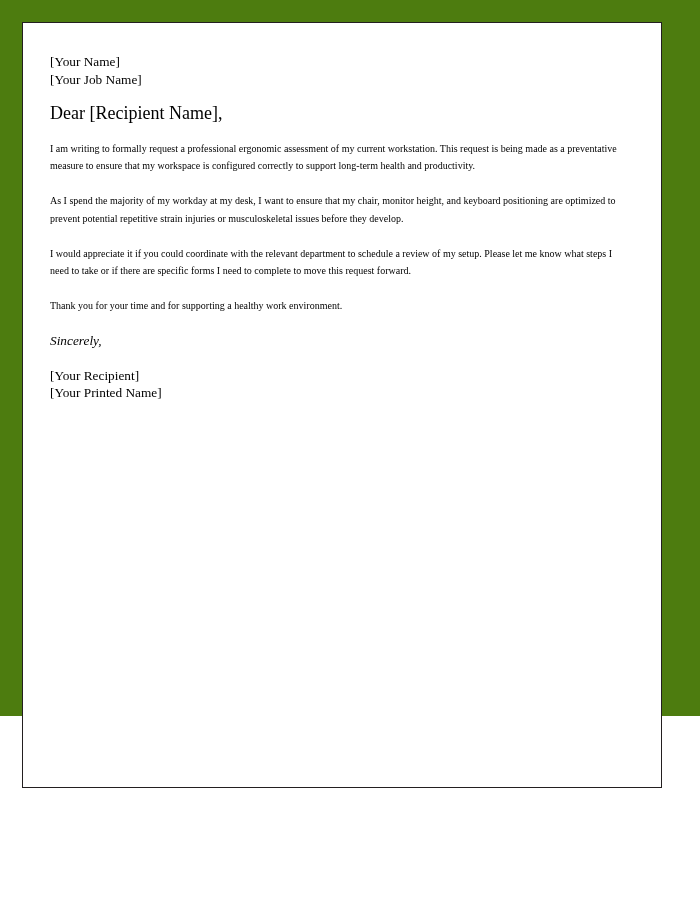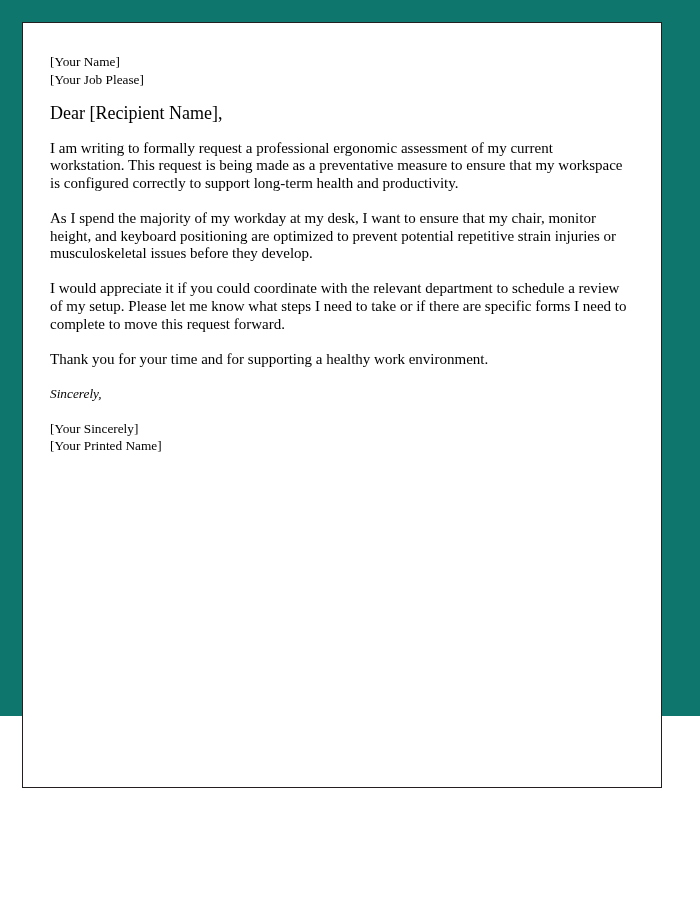--- a/index.html
+++ b/index.html
@@ -10,21 +10,21 @@
     height: 900px;
   }
   body {
     font-family: "Liberation Serif", serif;
     color: #000000;
   }
   .page {
     position: relative;
     width: 700px;
     height: 716px;
-    background: #0f766e;
+    background: #4d7c0f;
     box-sizing: border-box;
   }
   .letter-frame {
     position: absolute;
     left: 22px;
     top: 22px;
     width: 640px;
     height: 766px;
     border: 1px solid #231f20;
     background: #ffffff;
@@ -35,21 +35,21 @@
   }
   .block {
     margin: 0 0 17px 0;
   }
   .line {
     font-size: 13.3px;
     line-height: 17.5px;
     white-space: pre-wrap;
   }
   .para {
-    font-size: 15px;
+    font-size: 10px;
     line-height: 17.8px;
     margin: 0 0 17px 0;
     text-align: left;
   }
   .subject {
     font-size: 13.3px;
     line-height: 17.5px;
     margin: 0 0 17px 0;
   }
   .salutation {
@@ -72,34 +72,34 @@
 <body>
 
 <div class="page">
   <div class="letter-frame">
     <div class="letter-body">
 
       <div class="spacer-top"></div>
 
       <div class="block">
         <div class="line">[Your Name]</div>
-        <div class="line">[Your Job Please]</div>
+        <div class="line">[Your Job Name]</div>
       </div>
 
 
 
       <div class="salutation">Dear [Recipient Name],</div>
 
       <p class="para">I am writing to formally request a professional ergonomic assessment of my current workstation. This request is being made as a preventative measure to ensure that my workspace is configured correctly to support long-term health and productivity.</p>
       <p class="para">As I spend the majority of my workday at my desk, I want to ensure that my chair, monitor height, and keyboard positioning are optimized to prevent potential repetitive strain injuries or musculoskeletal issues before they develop.</p>
       <p class="para">I would appreciate it if you could coordinate with the relevant department to schedule a review of my setup. Please let me know what steps I need to take or if there are specific forms I need to complete to move this request forward.</p>
       <p class="para">Thank you for your time and for supporting a healthy work environment.</p>
 
       <div class="closing">Sincerely,</div>
 
       <div class="block sig-block">
-        <div class="line">[Your Sincerely]</div>
+        <div class="line">[Your Recipient]</div>
         <div class="line">[Your Printed Name]</div>
       </div>
 
     </div>
   </div>
 </div>
 
 </body></html>

